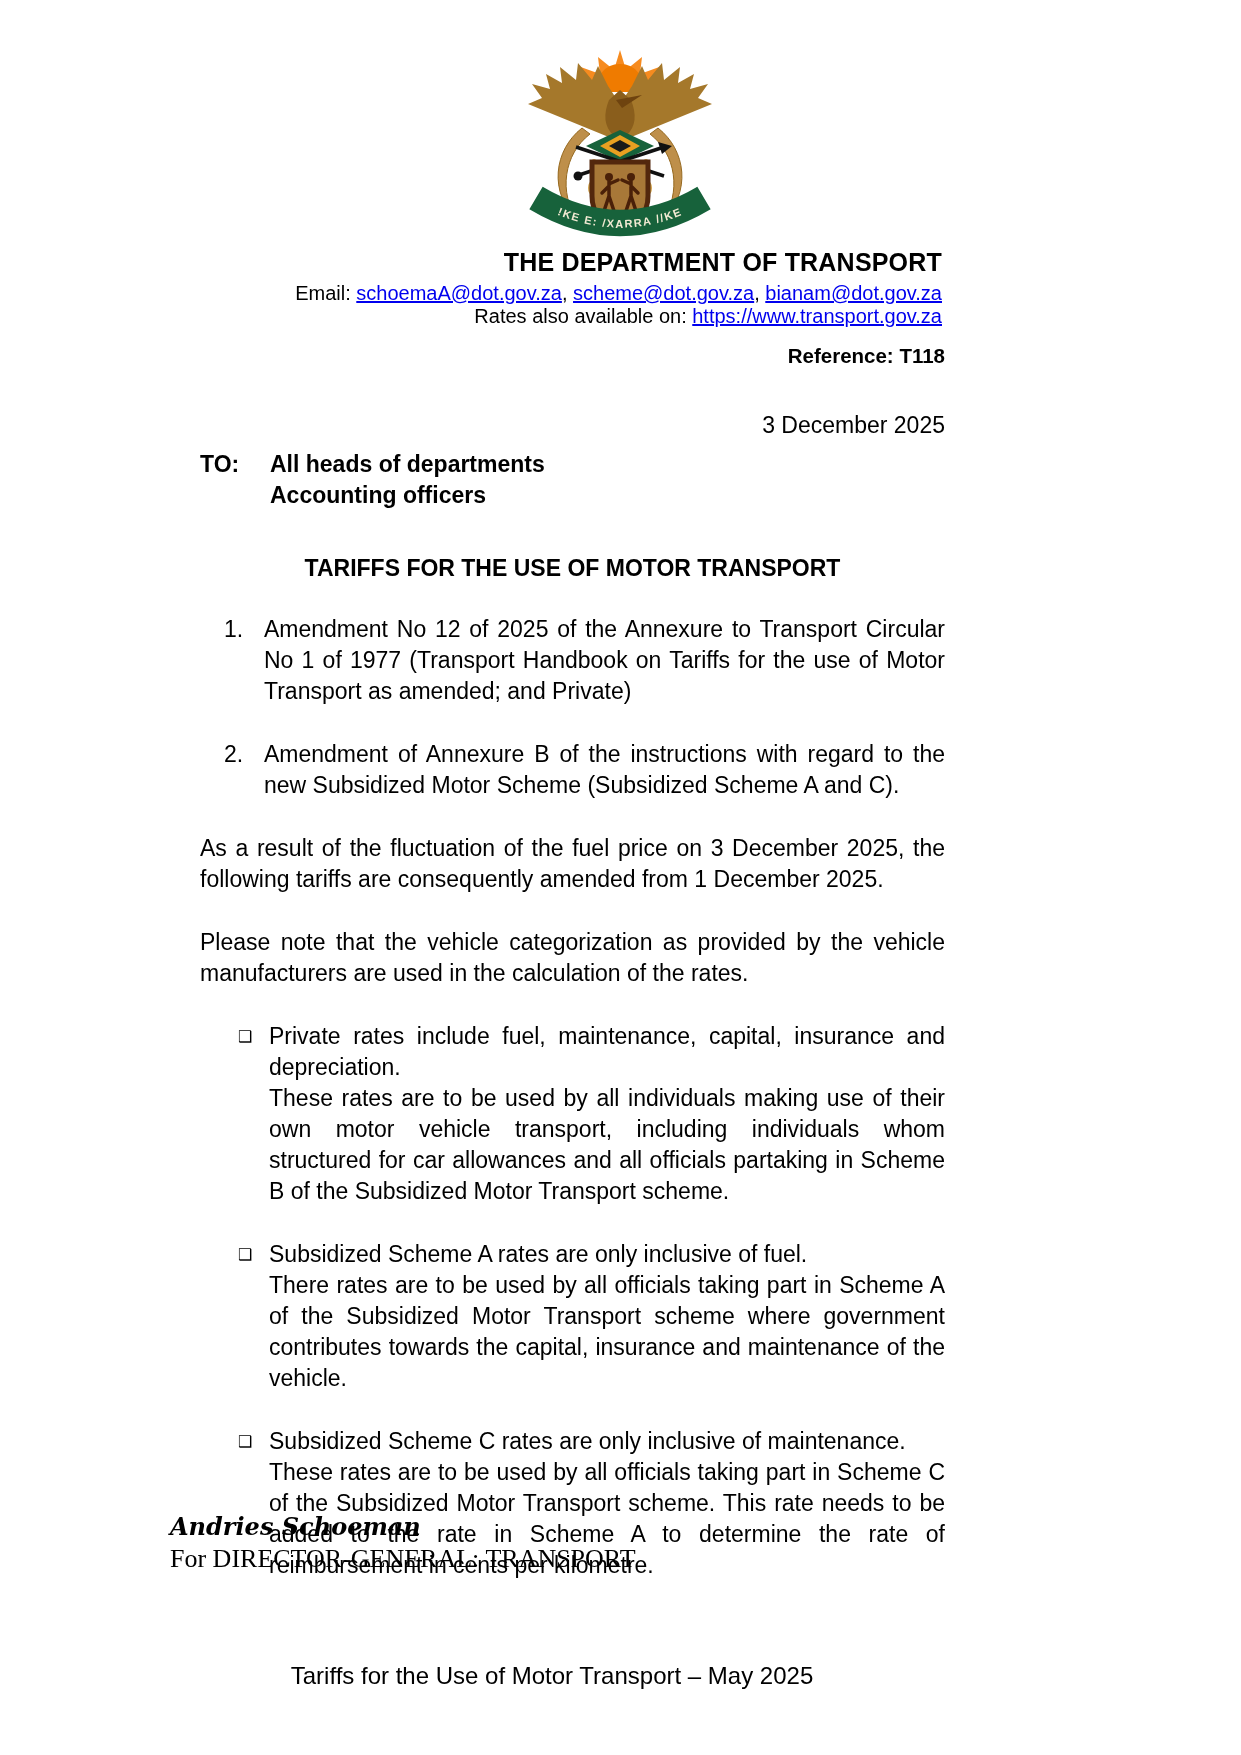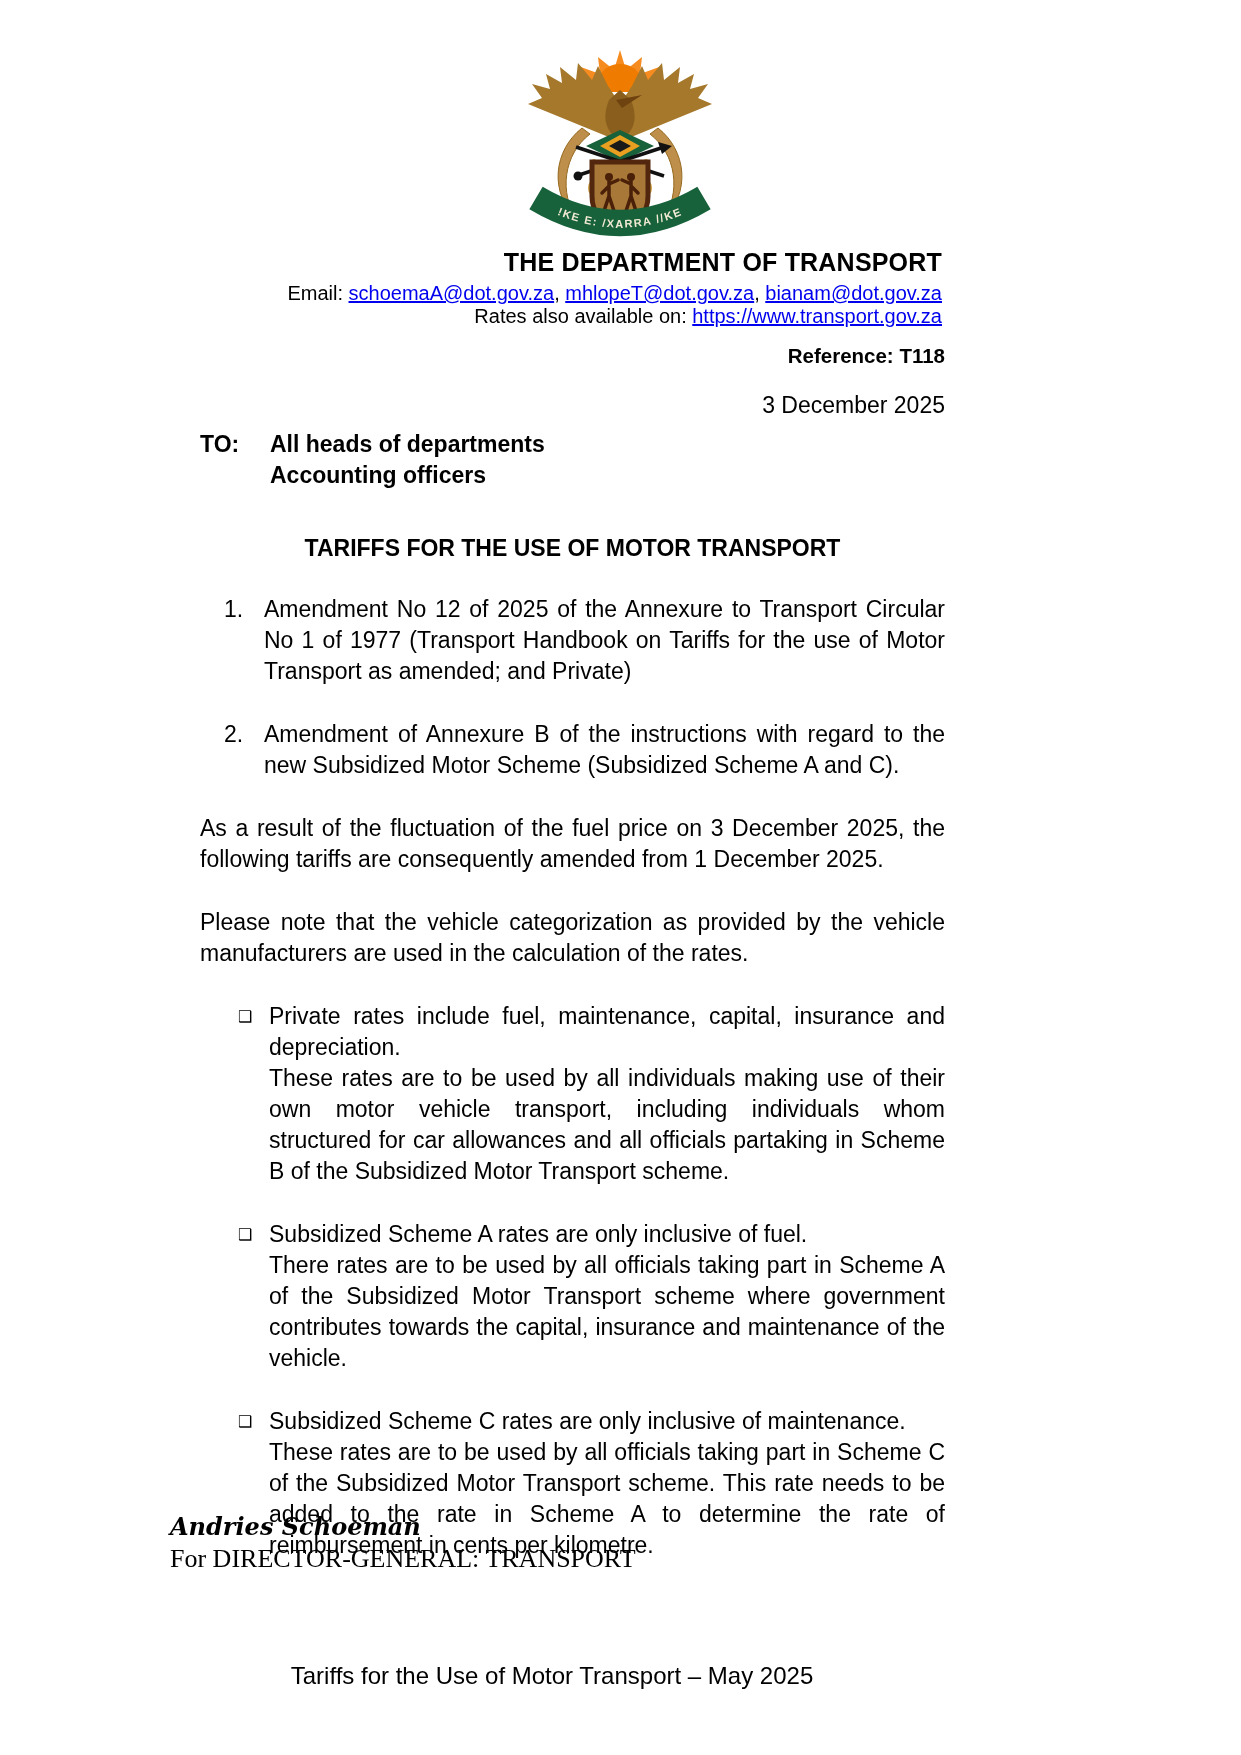--- a/index.html
+++ b/index.html
@@ -13,21 +13,21 @@
     margin:0 auto;
   }
   
   .emblem-wrap{position:absolute;top:50px;left:492px;width:256px;height:196px;}
   .header-text{padding-top:248px;margin-left:162px;width:780px;text-align:right;}
   .dept-title{font-size:25px;font-weight:bold;margin:0 0 5px 0;letter-spacing:.2px;}
   .contact{font-size:20px;line-height:23px;}
   .lnk{color:var(--link_blue,#0000EE);text-decoration:underline;cursor:pointer;}
   
   .ref{margin-top:16px;padding-right:296px;text-align:right;font-weight:bold;font-size:20.5px;}
-  .date{margin-top:24px;padding-right:296px;text-align:right;font-size:23px;}
+  .date{margin-top:44px;padding-right:296px;text-align:right;font-size:23px;}
   .to-block{display:flex;margin:10px 0 0 200px;font-weight:bold;font-size:23px;line-height:31px;}
   .to-label{flex:0 0 70px;}
   
   .subject{margin:44px 0 0 200px;width:745px;text-align:center;font-size:23px;font-weight:bold;}
   .body{margin-left:200px;width:745px;font-size:23px;line-height:31px;}
   .num-item{display:flex;margin-top:32px;}
   .num{flex:0 0 40px;margin-left:24px;}
   .num-text{flex:1;text-align:justify;}
   .para{margin-top:32px;text-align:justify;}
   .bullet{display:flex;margin-top:32px;}
@@ -109,21 +109,21 @@
         <textPath href="#mottoPath" startOffset="50%" text-anchor="middle">!KE E: /XARRA //KE</textPath>
       </text>
     </svg>
   </div>
 
   <div class="header-text">
     <div class="dept-title">THE DEPARTMENT OF TRANSPORT</div>
     <div class="contact">
       <span>Email:</span>
       <a class="lnk">schoemaA@dot.gov.za</a><span>,</span>
-      <a class="lnk">mhlopeT@dot.gov.za</a><span>,</span>
+      <a class="lnk">scheme@dot.gov.za</a><span>,</span>
       <a class="lnk">bianam@dot.gov.za</a>
     </div>
     <div class="contact">
       <span>Rates also available on:</span>
       <a class="lnk">https://www.transport.gov.za</a>
     </div>
   </div>
 
   <div class="ref">Reference: T118</div>
   <div class="date">3 December 2025</div>

